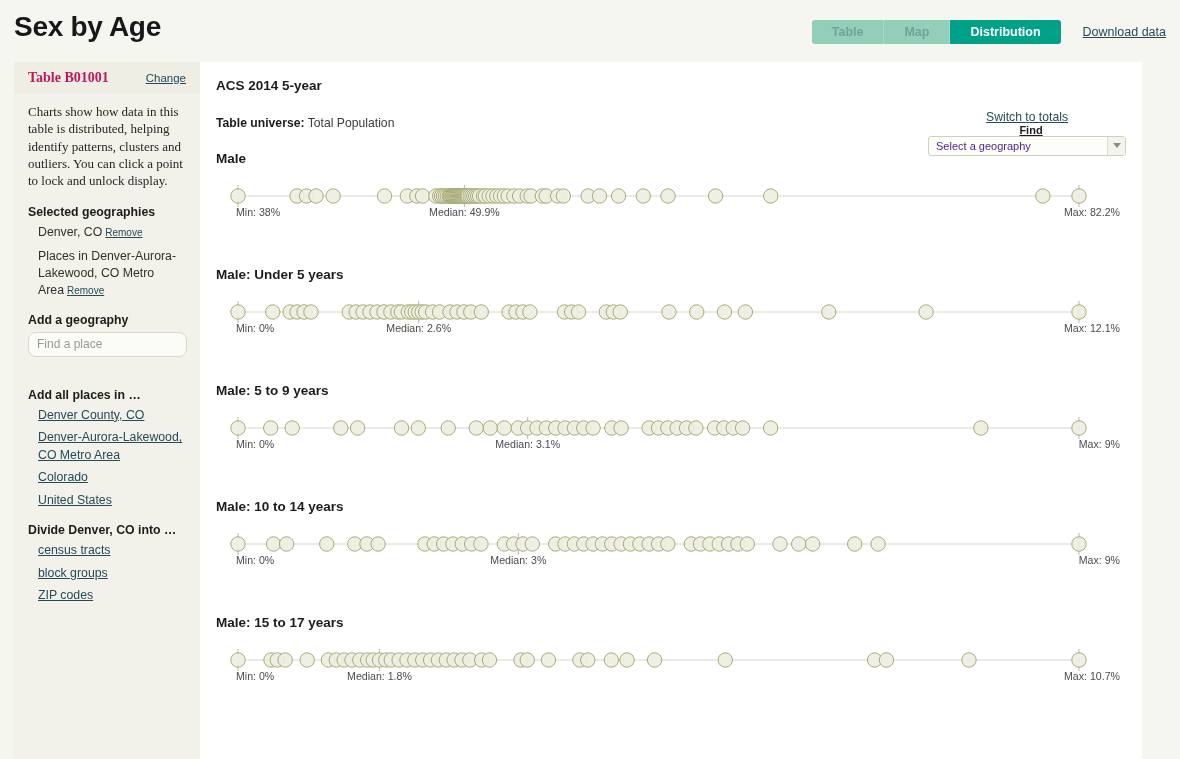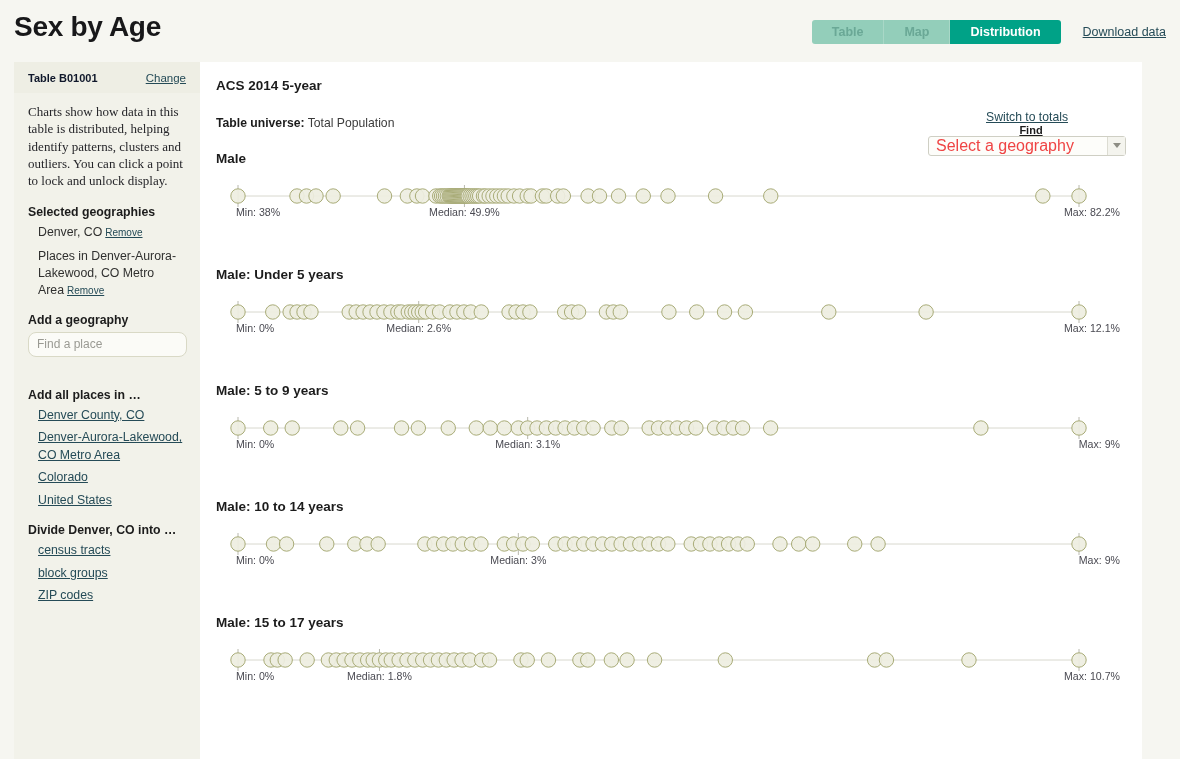--- a/index.html
+++ b/index.html
@@ -85,23 +85,24 @@
   }
   .sidebar-head {
     height: 31px;
     background: #eeeee4;
     display: flex;
     align-items: center;
     padding: 0 14px 0 14px;
     justify-content: space-between;
   }
   .sidebar-table-name {
-    font-size: 11px;
+    font-size: 14px;
     font-weight: bold;
-    color: #0f172a;
+    color: #be185d;
+    font-family: Liberation Serif, serif;
   }
   .sidebar-change {
     font-size: 11.5px;
     color: #254b57;
     text-decoration: underline;
     cursor: pointer;
   }
   .sidebar-body { padding: 10px 14px 0 14px; }
   .sidebar-intro {
     font-family: "Liberation Serif", serif;
@@ -211,22 +212,22 @@
     height: 20px;
     border: 1px solid #cfcfc4;
     border-radius: 3px;
     background: #fdfdfa;
     position: relative;
     display: flex;
     align-items: center;
     cursor: pointer;
   }
   .geo-select .sel-text {
-    font-size: 16px;
-    color: #ef4444;
+    font-size: 11px;
+    color: #4c1d95;
     padding-left: 7px;
   }
   .geo-select .sel-arrow {
     position: absolute;
     right: 0;
     top: 0;
     bottom: 0;
     width: 18px;
     border-left: 1px solid #dcdcd2;
     background: #f4f4ee;

